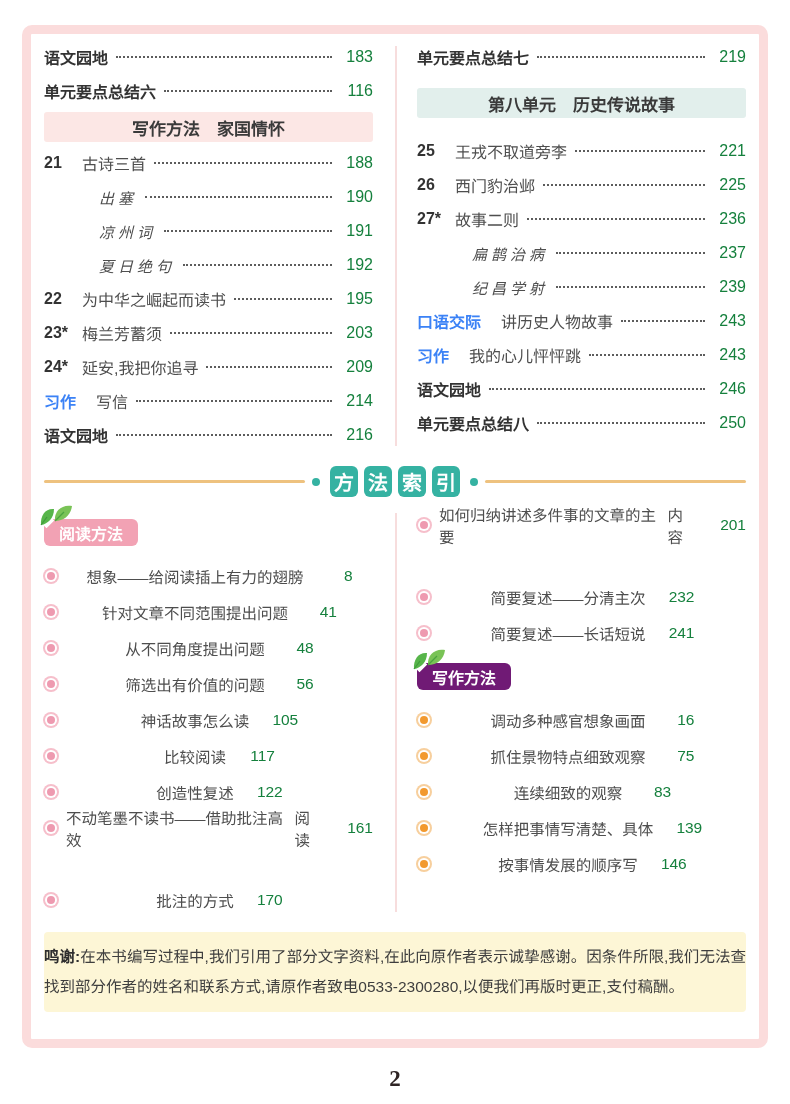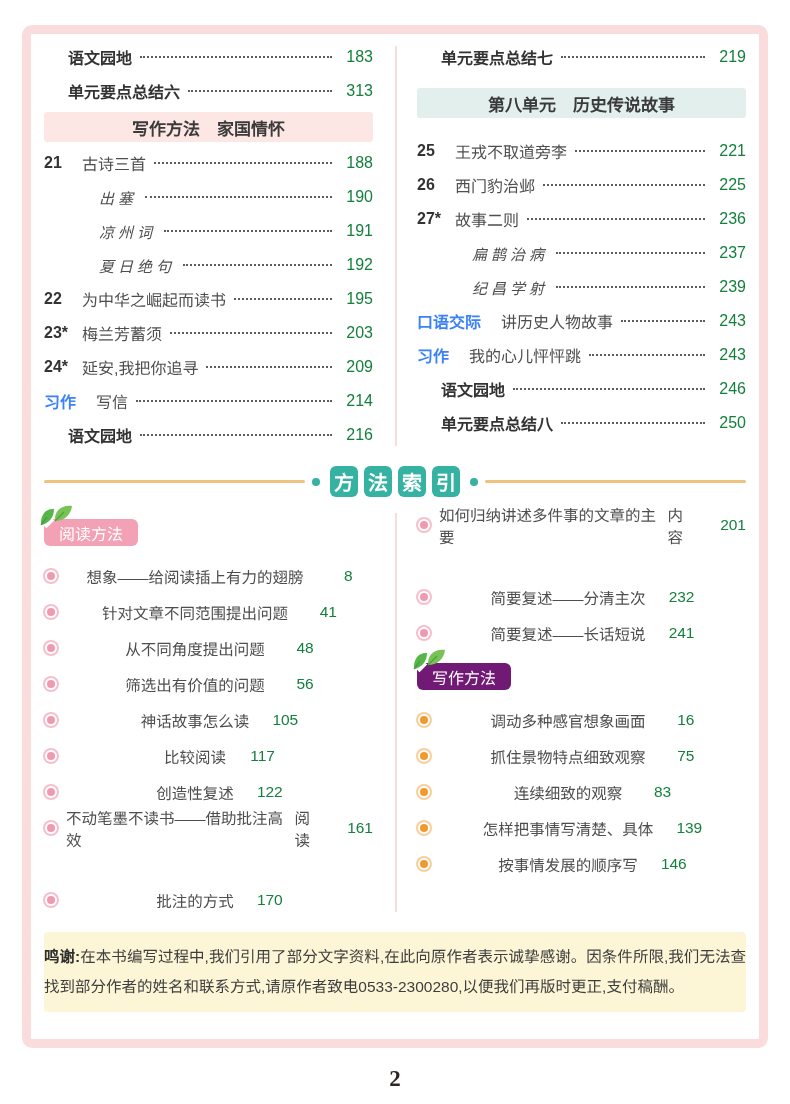--- a/index.html
+++ b/index.html
@@ -8,21 +8,21 @@
   .frame{position:absolute;left:22px;top:25px;width:746px;height:1023px;
          box-sizing:border-box;border:9px solid #fbdcdc;border-radius:10px;background:#fff;}
   .content{padding:6px 13px 0;box-sizing:border-box;height:100%;}
 
   
   .toc-grid,.method-grid{display:flex;justify-content:space-between;position:relative;}
   .vsep{position:absolute;left:50%;top:6px;bottom:6px;width:2px;background:#f7dddd;}
   .col{width:calc(50% - 22px);}
   .t-row{display:flex;align-items:center;height:34px;font-size:16px;color:#4e4e4e;}
   .t-row .num{width:38px;flex-shrink:0;font-weight:bold;color:#333;}
-  .t-row.section .lbl{font-weight:bold;color:#333;margin-left:24px;}
+  .t-row.section .lbl{font-weight:bold;color:#333;}
   .t-row.activity .prefix{font-weight:bold;color:#3b82f6;margin-right:20px;}
   .t-row.sub{padding-left:55px;}
   .t-row.sub .lbl{font-family:"Liberation Serif","DejaVu Serif",serif;font-style:italic;
                   letter-spacing:4px;font-size:15px;}
   .dots{flex:1;height:0;border-bottom:2px dotted #5c5c5c;margin:0 8px;}
   .pg{min-width:33px;text-align:right;color:#15803d;}
   .unit-bar{height:30px;margin:4px 0;display:flex;align-items:center;justify-content:center;
             font-size:17px;font-weight:bold;color:#3a3a3a;border-radius:3px;}
   .unit-bar.pink{background:#fce7e5;}
   .unit-bar.teal{background:#e2efec;}
@@ -31,21 +31,21 @@
   
   .index-divider{display:flex;align-items:center;margin:14px 0 10px;}
   .gold-line{flex:1;height:3px;background:#eec27f;border-radius:2px;}
   .ddot{width:8px;height:8px;border-radius:50%;background:#35b2a2;margin:0 7px;flex-shrink:0;}
   .m-char{width:28px;height:31px;border-radius:6px;background:#35b2a2;color:#fff;
           font-size:20px;font-weight:bold;display:flex;align-items:center;justify-content:center;
           margin:0 3px;}
 
   
   .badge{position:relative;display:inline-flex;align-items:center;justify-content:center;
-         height:27px;padding:0 15px;border-radius:6px;color:#fff;font-weight:normal;
+         height:27px;padding:0 15px;border-radius:6px;color:#fff;font-weight:bold;
          font-size:16px;margin:12px 0 12px;}
   .badge.pink{background:#f2a2b4;}
   .badge.orange{background:#701a75;}
   .badge .notch{position:absolute;left:-3px;top:-4px;width:11px;height:11px;background:#fff;
                 transform:rotate(45deg);}
   .leaves{position:absolute;top:-16px;left:-9px;width:46px;height:27px;}
 
   
   .m-item{display:flex;min-height:36px;font-size:15.5px;color:#4e4e4e;}
   .m-item.multi{min-height:72px;}
@@ -75,21 +75,21 @@
         <div class="vsep"></div>
         <div class="col col-left" id="toc-left">
             <div class="t-row section">
               <span class="lbl">语文园地</span>
               <span class="dots"></span>
               <span class="pg">183</span>
             </div>
             <div class="t-row section">
               <span class="lbl">单元要点总结六</span>
               <span class="dots"></span>
-              <span class="pg">313</span>
+              <span class="pg">116</span>
             </div>
             <div class="unit-bar pink">
               <span>写作方法　家国情怀</span>
             </div>
             <div class="t-row lesson">
               <span class="num">21</span>
               <span class="lbl">古诗三首</span>
               <span class="dots"></span>
               <span class="pg">188</span>
             </div>

